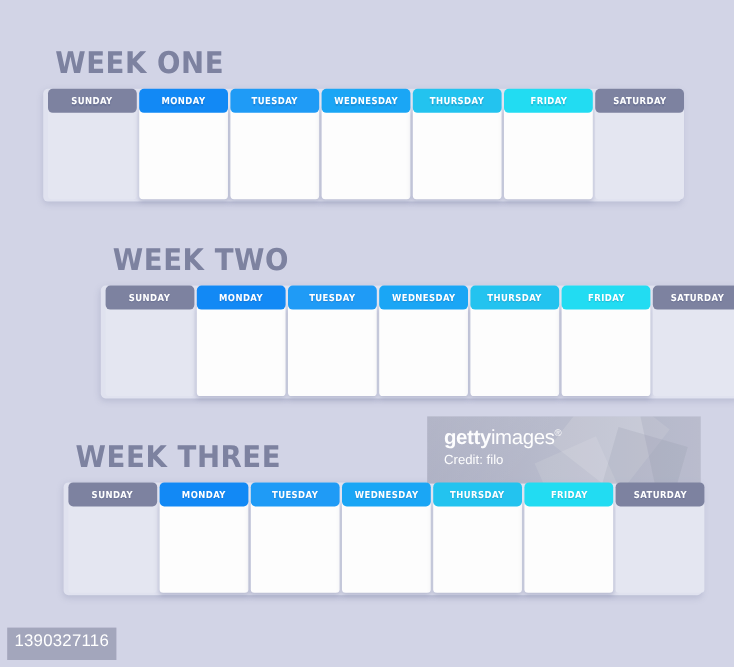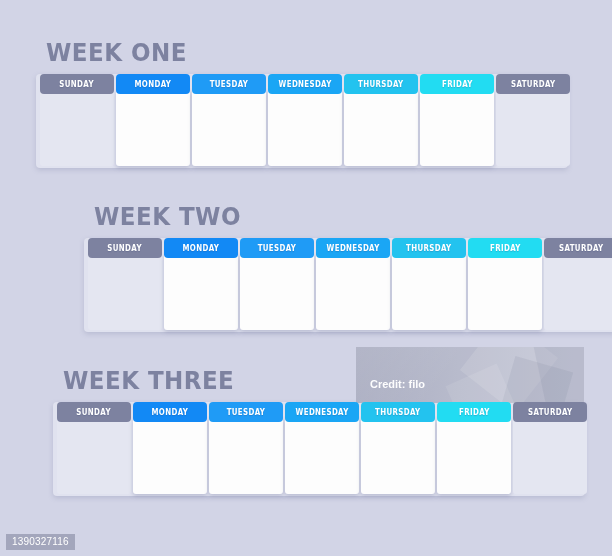--- a/index.html
+++ b/index.html
@@ -142,33 +142,33 @@
   #wm-brand .b { font-weight: bold; }
   #wm-brand .l { font-weight: normal; }
   #wm-brand .tm { font-size: 8px; vertical-align: super; }
 
   #wm-credit {
     position: absolute;
     left: 14px;
     top: 31px;
     font-family: "Liberation Sans", sans-serif;
     font-size: 11px;
-    font-weight: bold;
+    font-weight: normal;
     color: #ffffff;
     white-space: nowrap;
   }
 
   #asset-id {
     position: absolute;
     left: 6px;
     bottom: 6px;
-    padding: 2px 6px 3px 6px;
+    padding: 2px 6px 9px 6px;
     background: rgba(150,153,175,0.78);
     font-family: "Liberation Sans", sans-serif;
-    font-size: 10px;
+    font-size: 14px;
     color: #ffffff;
     letter-spacing: 0.2px;
     white-space: nowrap;
   }
 </style>
 </head>
 <body>
 
 <div id="planner">
     <div class="week-block" style="top: 40px;">
@@ -312,16 +312,17 @@
         </div>
       </div>
     </div>
   </div>
 
 <div id="watermark">
   <div class="facet f1"></div>
   <div class="facet f2"></div>
   <div class="facet f3"></div>
   <div class="facet f4"></div>
+  <div id="wm-brand"><span class="b">getty</span><span class="l">images</span><span class="tm">®</span></div>
   <div id="wm-credit">Credit: filo</div>
 </div>
 
 <div id="asset-id">1390327116</div>
 
 </body></html>

